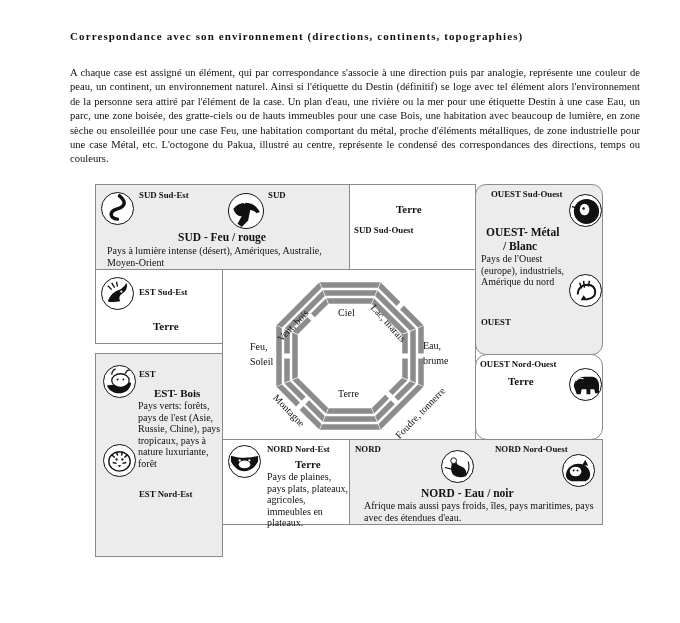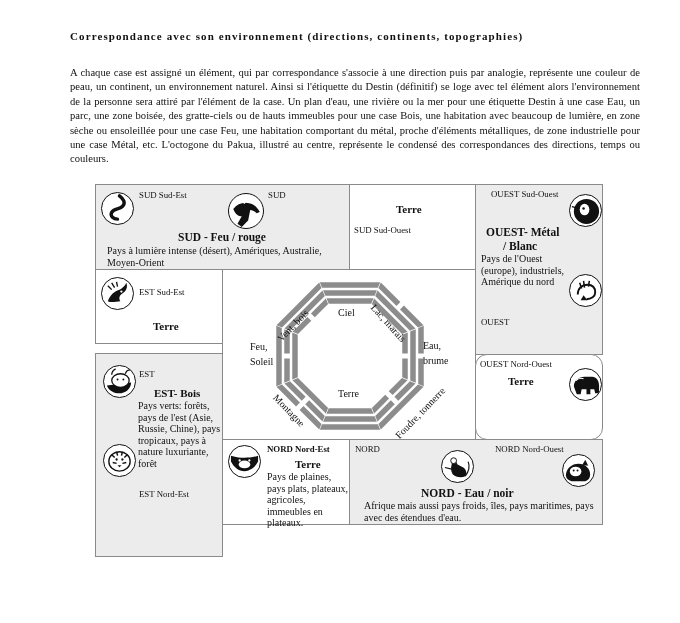--- a/index.html
+++ b/index.html
@@ -6,21 +6,21 @@
   body { width: 680px; height: 623px; position: relative; overflow: hidden;
          font-family: "Liberation Serif", "DejaVu Serif", serif; color: #111; }
   .title { position: absolute; left: 70px; top: 30px; font-size: 11px; font-weight: bold;
            letter-spacing: 1.1px; white-space: nowrap; }
   .intro { position: absolute; left: 70px; top: 66px; width: 570px; font-size: 10.6px;
            line-height: 14.4px; text-align: justify; }
   .grid { position: absolute; left: 95px; top: 184px; width: 508px; height: 341px; }
   .cell { position: absolute; box-sizing: border-box; border: 1px solid #8a8a8a; }
   .grey { background: #ececec; }
   .white { background: #ffffff; }
-  .lbl { position: absolute; font-size: 8.8px; white-space: nowrap; }
+  .lbl { position: absolute; font-size: 8.8px; white-space: nowrap; font-weight: bold; }
   .big { position: absolute; font-size: 11.5px; font-weight: bold; white-space: nowrap; }
   .txt { position: absolute; font-size: 10px; line-height: 11.6px; }
   .medal { position: absolute; width: 33px; height: 33px; border-radius: 50%;
            border: 1.5px solid #111; background: #fff; overflow: hidden; box-sizing: border-box; }
   .medal svg { width: 100%; height: 100%; display: block; }
   .octa { position: absolute; left: 0; top: 0; }
   .olbl { position: absolute; font-size: 10px; white-space: nowrap; }
 </style>
 </head>
 <body>
@@ -46,21 +46,21 @@
     <span class="lbl" style="left:172px;top:5px;">SUD</span>
     <span class="big" style="left:82px;top:46px;">SUD - Feu / rouge</span>
     <div class="txt" style="left:11px;top:60px;width:240px;">Pays à lumière intense (désert), Amériques, Australie, Moyen-Orient</div>
   </div>
 
   <div class="cell white" style="left:254px;top:0;width:127px;height:86px;">
     <span class="lbl" style="left:4px;top:4px;margin-top:36px;">SUD Sud-Ouest</span>
     <span class="big" style="left:46px;top:18px;font-size:11px;">Terre</span>
   </div>
 
-  <div class="cell grey" style="left:380px;top:0;width:128px;height:171px;">
+  <div class="cell grey" style="left:380px;top:0;width:128px;height:171px;border-radius:11px;">
     <span class="lbl" style="left:15px;top:4px;">OUEST Sud-Ouest</span>
     <div class="medal" style="left:93px;top:9px;">
       <svg viewBox="0 0 32 32">
           <circle cx="17" cy="17" r="13" fill="#111"></circle>
           <ellipse cx="15" cy="15" rx="5" ry="6" fill="#fff"></ellipse>
           <circle cx="14" cy="14" r="1.3" fill="#111"></circle>
           <path d="M2 12l8 2" stroke="#111" stroke-width="1.2"></path>
         </svg>
     </div>
     <span class="big" style="left:10px;top:41px;">OUEST- Métal</span>

